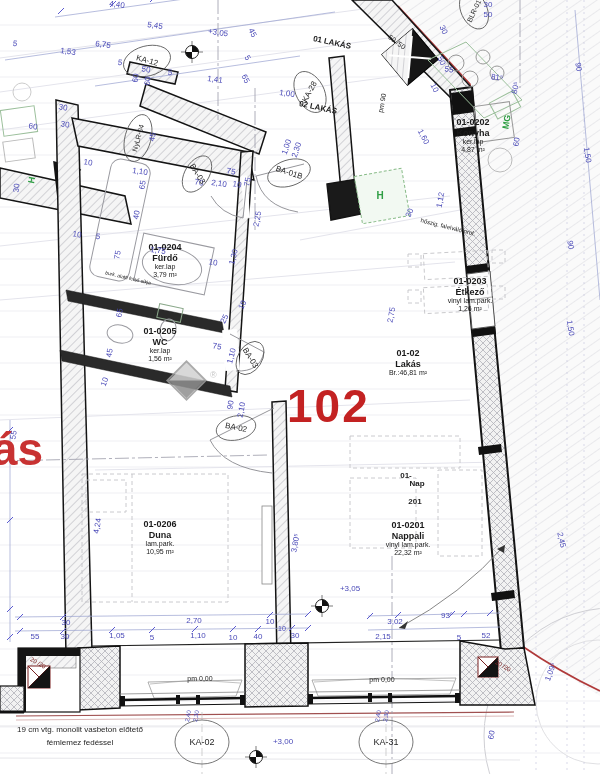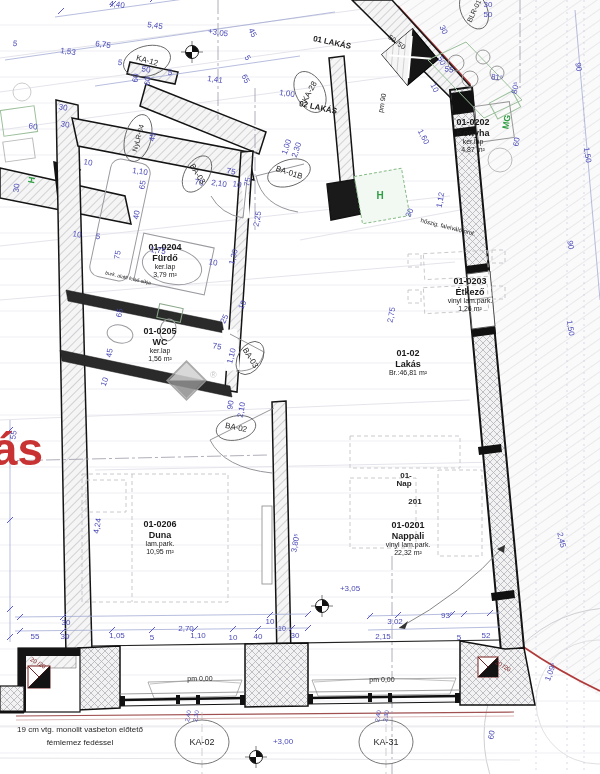--- a/index.html
+++ b/index.html
@@ -288,20 +288,21 @@
     <ellipse cx="202" cy="742" rx="27" ry="22"></ellipse>
     <ellipse cx="386" cy="742" rx="27" ry="22"></ellipse>
   </g>
 </svg>
 
 <div class="wm">
   <div class="wm-diamond"></div>
   <div class="wm-reg">®</div>
 </div>
 
+<div class="unit-number">102</div>
 <div class="left-red">ás</div>
 
 <div class="layer">
   <div class="unit-label" style="left:408px;top:363px;">
     <span class="rid">01-02</span>
     <span class="rname">Lakás</span>
     <span class="rarea">Br.:46,81 m²</span>
   </div>
 
   <div>
@@ -410,21 +411,21 @@
         <div class="txt" style="left: 570px; top: 245px; transform: translate(-50%, -50%) rotate(80deg);">90</div>
         <div class="txt" style="left: 570px; top: 328px; transform: translate(-50%, -50%) rotate(80deg);">1,50</div>
         <div class="txt" style="left: 561px; top: 540px; transform: translate(-50%, -50%) rotate(76deg);">2,45</div>
         <div class="txt" style="left: 392px; top: 315px; transform: translate(-50%, -50%) rotate(-80deg);">2,75</div>
         <div class="txt" style="left: 410px; top: 213px; transform: translate(-50%, -50%) rotate(-70deg);">30</div>
         <div class="txt c-blk" style="left: 382px; top: 103px; transform: translate(-50%, -50%) rotate(-80deg); font-size: 7px;">pm 90</div>
         <div class="txt c-blk" style="left: 397px; top: 42px; transform: translate(-50%, -50%) rotate(36deg); font-size: 7px;">50 /50</div>
         <div class="txt" style="left: 350px; top: 589px; transform: translate(-50%, -50%) rotate(0deg);">+3,05</div>
         <div class="txt" style="left: 296px; top: 543px; transform: translate(-50%, -50%) rotate(-80deg);">3,80⁵</div>
         <div class="txt" style="left: 98px; top: 526px; transform: translate(-50%, -50%) rotate(-80deg);">4,24</div>
-        <div class="txt" style="left: 186px; top: 621px; transform: translate(-50%, -50%) rotate(0deg); margin-top: 8px;">2,70</div>
+        <div class="txt" style="left: 194px; top: 621px; transform: translate(-50%, -50%) rotate(0deg);">2,70</div>
         <div class="txt" style="left: 66px; top: 623px; transform: translate(-50%, -50%) rotate(0deg);">30</div>
         <div class="txt" style="left: 270px; top: 622px; transform: translate(-50%, -50%) rotate(0deg);">10</div>
         <div class="txt" style="left: 282px; top: 628px; transform: translate(-50%, -50%) rotate(0deg); font-size: 7px;">10</div>
         <div class="txt" style="left: 35px; top: 637px; transform: translate(-50%, -50%) rotate(0deg);">55</div>
         <div class="txt" style="left: 65px; top: 637px; transform: translate(-50%, -50%) rotate(0deg);">30</div>
         <div class="txt" style="left: 117px; top: 636px; transform: translate(-50%, -50%) rotate(0deg);">1,05</div>
         <div class="txt" style="left: 152px; top: 638px; transform: translate(-50%, -50%) rotate(0deg);">5</div>
         <div class="txt" style="left: 198px; top: 636px; transform: translate(-50%, -50%) rotate(0deg);">1,10</div>
         <div class="txt" style="left: 233px; top: 638px; transform: translate(-50%, -50%) rotate(0deg);">10</div>
         <div class="txt" style="left: 258px; top: 637px; transform: translate(-50%, -50%) rotate(0deg);">40</div>
@@ -457,20 +458,20 @@
         <div class="txt c-blk" style="left: 202px; top: 742px; transform: translate(-50%, -50%) rotate(0deg); font-size: 9px;">KA-02</div>
         <div class="txt c-blk" style="left: 386px; top: 742px; transform: translate(-50%, -50%) rotate(0deg); font-size: 9px;">KA-31</div>
         <div class="txt c-blk" style="left: 448px; top: 227px; transform: translate(-50%, -50%) rotate(14deg); font-size: 6px;">hőszig. falelváló prof.</div>
         <div class="txt c-blk" style="left: 128px; top: 278px; transform: translate(-50%, -50%) rotate(13deg); font-size: 5px;">burk. alatti felső síkja</div>
         <div class="txt c-blk" style="left: 80px; top: 730px; transform: translate(-50%, -50%) rotate(0deg); font-size: 8px;">19 cm vtg. monolit vasbeton előtető</div>
         <div class="txt c-blk" style="left: 80px; top: 743px; transform: translate(-50%, -50%) rotate(0deg); font-size: 8px;">fémlemez fedéssel</div>
         <div class="txt c-grn" style="left: 507px; top: 122px; transform: translate(-50%, -50%) rotate(-80deg); font-size: 9px;">MG</div>
         <div class="txt c-grn" style="left: 32px; top: 180px; transform: translate(-50%, -50%) rotate(-80deg); font-size: 9px;">H</div>
         <div class="txt c-grn" style="left: 380px; top: 196px; transform: translate(-50%, -50%) rotate(0deg); font-size: 10px;">H</div>
         <div class="txt c-blk bold" style="left: 406px; top: 476px; transform: translate(-50%, -50%) rotate(0deg);">01-</div>
-        <div class="txt c-blk bold" style="left: 404px; top: 484px; transform: translate(-50%, -50%) rotate(0deg);">Nap</div>
+        <div class="txt c-blk bold" style="left: 417px; top: 484px; transform: translate(-50%, -50%) rotate(0deg);">Nap</div>
         <div class="txt c-blk bold" style="left: 415px; top: 502px; transform: translate(-50%, -50%) rotate(0deg); text-align: right;">201</div>
         <div class="txt c-drd" style="left: 38px; top: 663px; transform: translate(-50%, -50%) rotate(30deg); font-size: 6px;">20 /20</div>
         <div class="txt c-drd" style="left: 503px; top: 666px; transform: translate(-50%, -50%) rotate(30deg); font-size: 6px;">20 /20</div>
       </div>
 </div>
 
 </div>
 
 </body></html>

